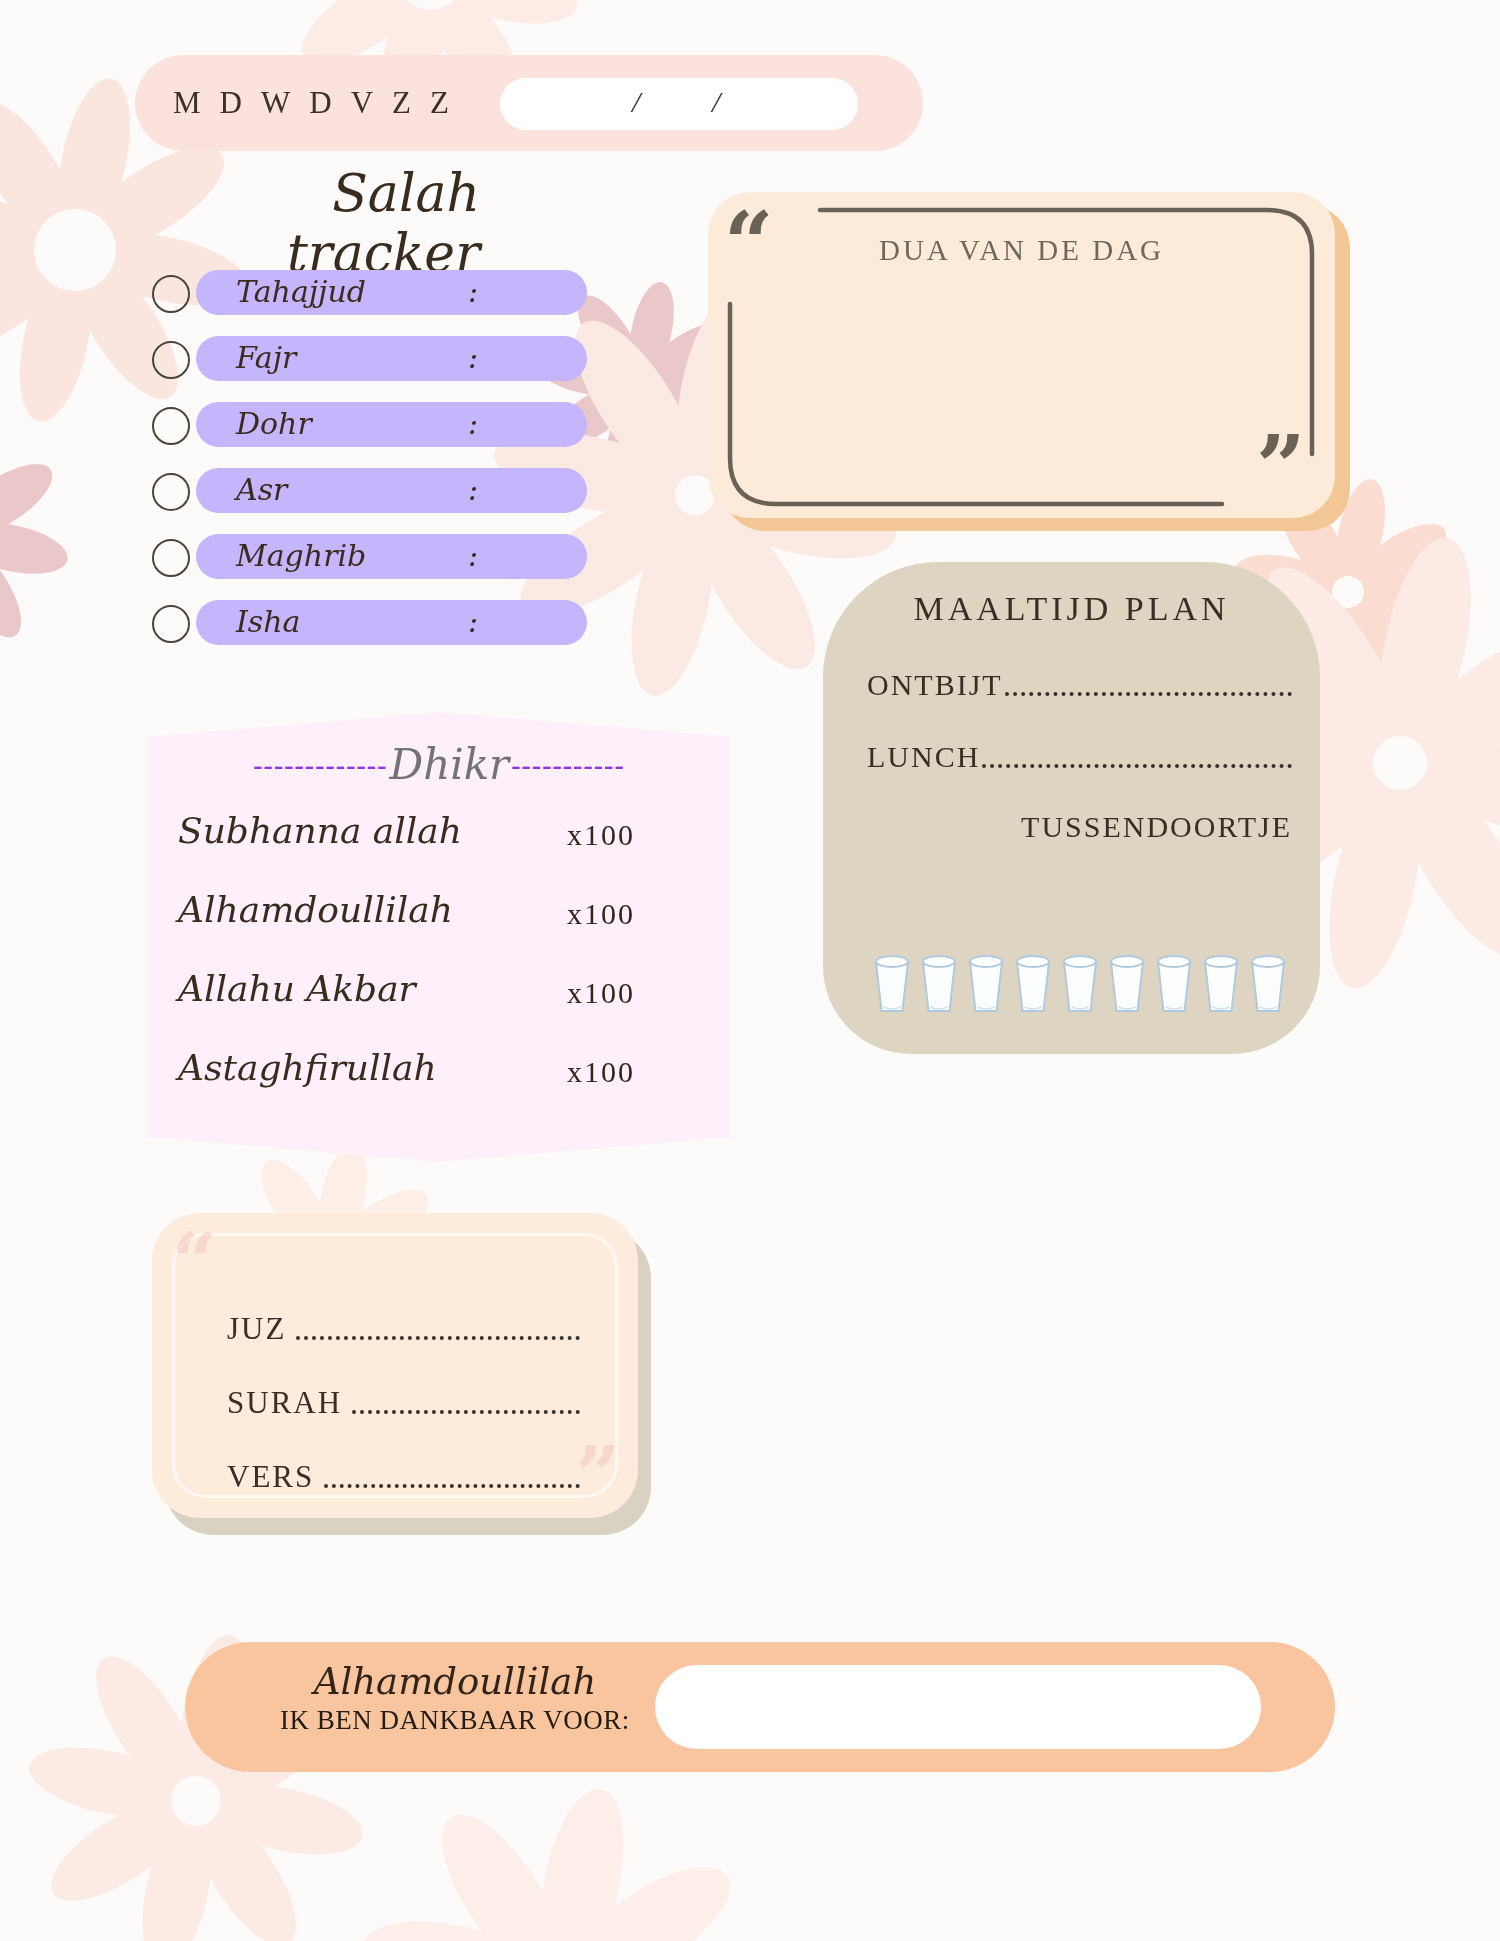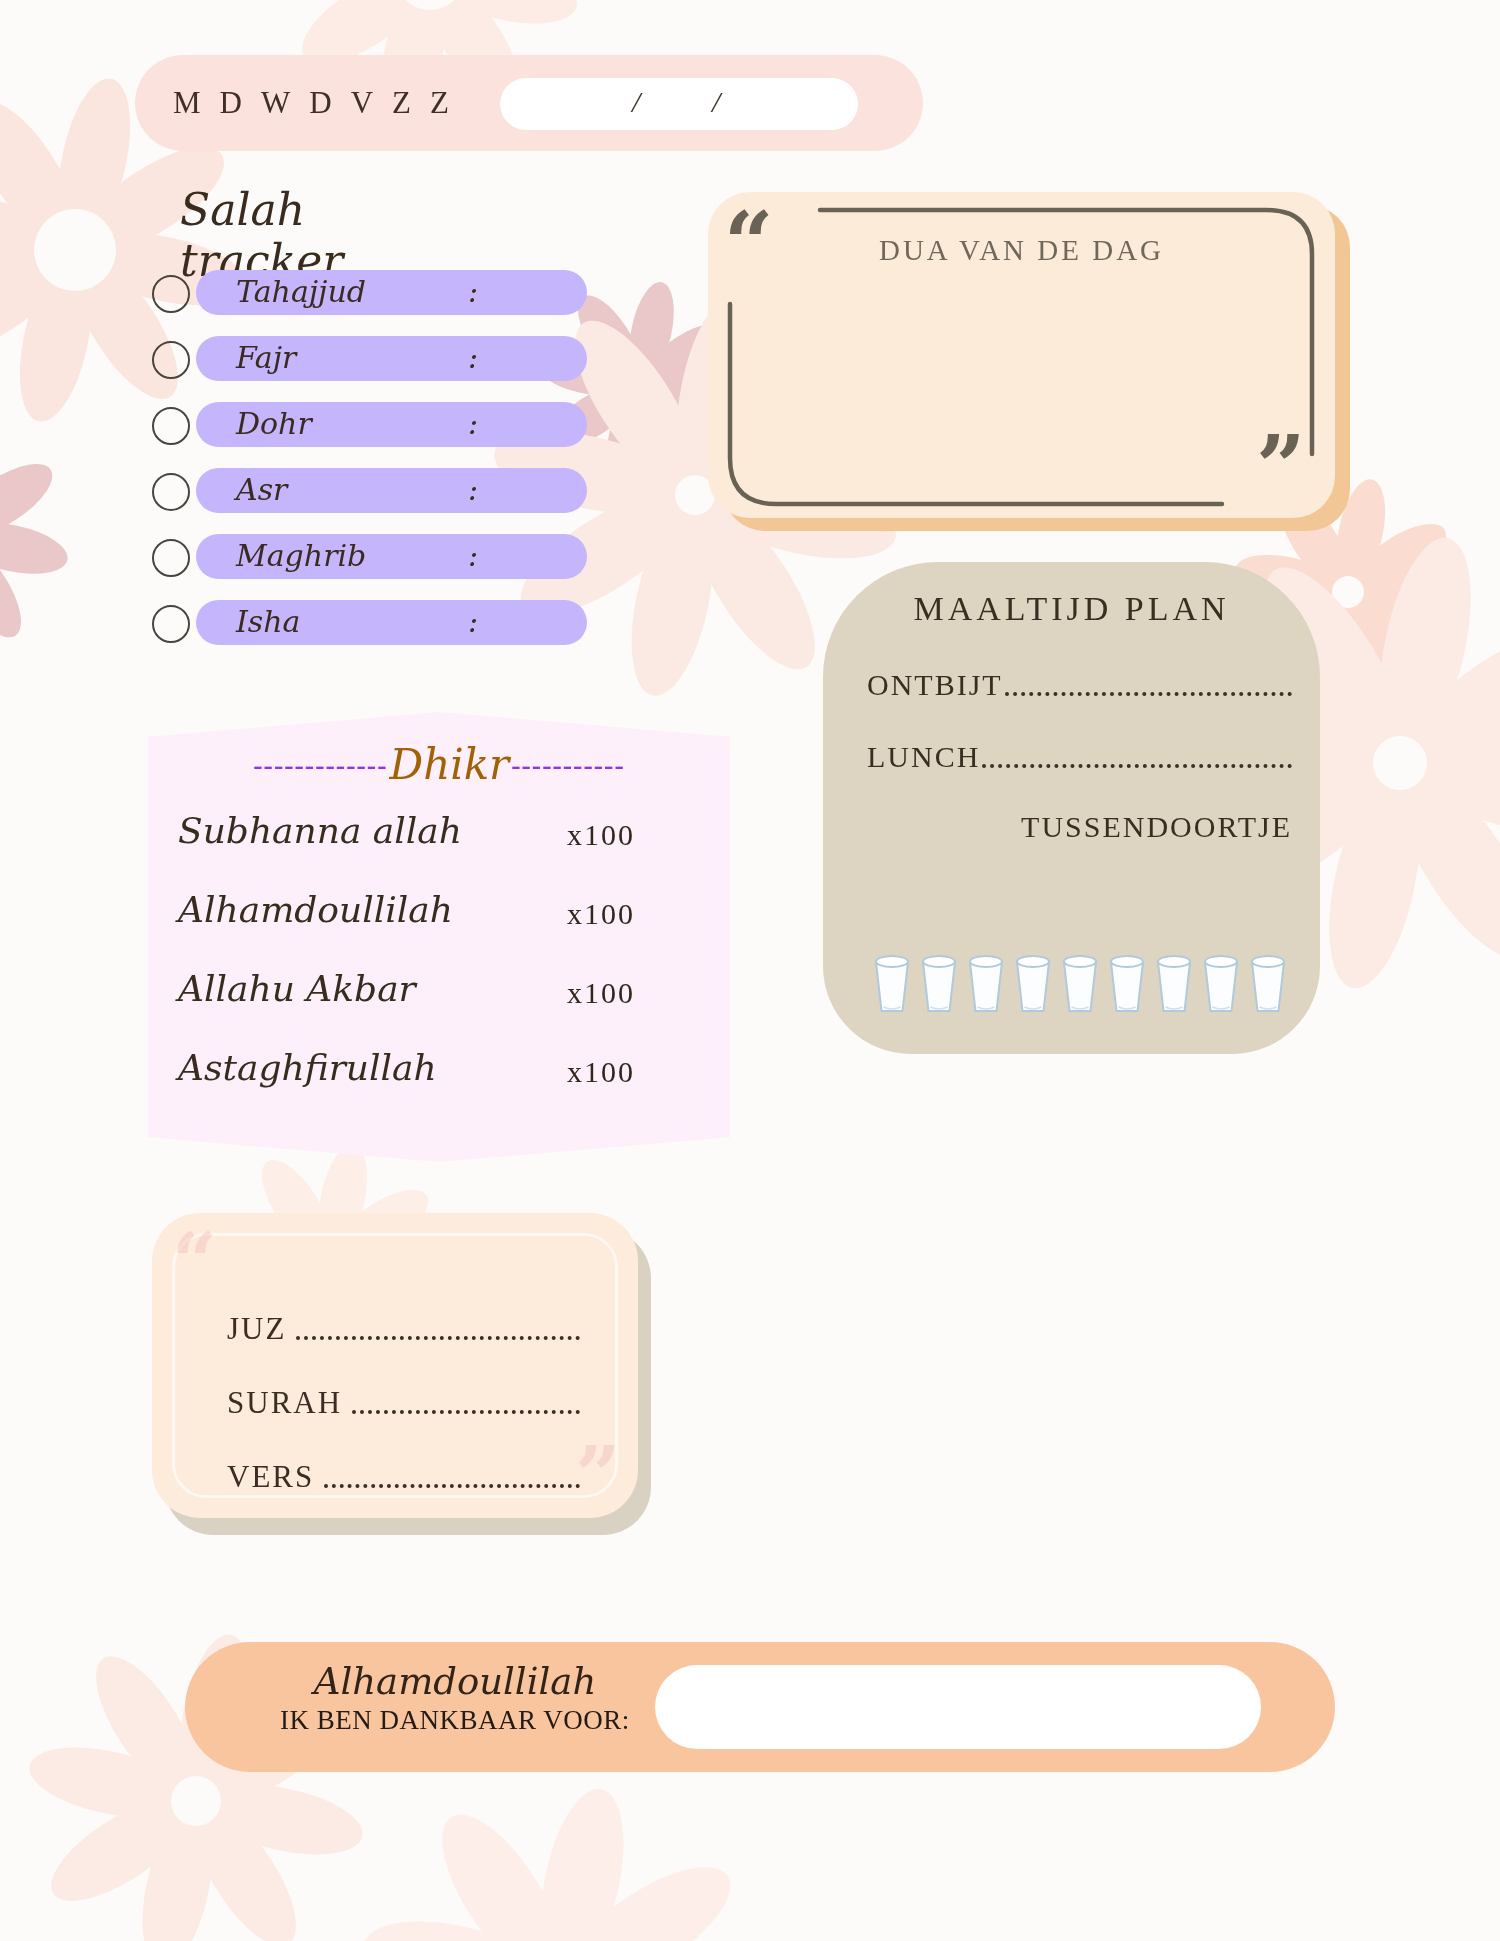--- a/index.html
+++ b/index.html
@@ -23,21 +23,21 @@
 
   
   #top-pill{left:135px;top:55px;width:788px;height:96px;border-radius:48px;background:#fbe2dd;}
   #day-letters{position:absolute;left:38px;top:0;height:96px;display:flex;align-items:center;}
   #day-letters span{font-size:31px;letter-spacing:0;margin-right:19px;color:#3f2f26;}
   #date-pill{position:absolute;left:365px;top:23px;width:358px;height:52px;border-radius:26px;background:#ffffff;}
   .slash{position:absolute;top:7px;font-size:30px;font-style:italic;color:#3f342b;}
   #slash1{left:132px;} #slash2{left:212px;}
 
   
-  #salah-title{left:180px;top:184px;width:300px;text-align:left;font-size:44px;}
+  #salah-title{left:180px;top:163px;width:300px;text-align:right;font-size:52px;}
   .salah-row{position:absolute;left:0;width:100%;height:45px;}
   .salah-check{position:absolute;left:152px;top:5px;width:34px;height:34px;border:2.5px solid #4a443e;border-radius:50%;background:transparent;}
   .salah-pill{position:absolute;left:196px;top:0;width:391px;height:45px;border-radius:23px;background:#c4b5fd;}
   .salah-label{position:absolute;left:40px;top:4px;font-size:30px;}
   .salah-colon{position:absolute;left:272px;top:4px;font-size:30px;font-style:italic;color:#3a2b1f;font-family:"DejaVu Serif",serif;}
 
   
   #dua-box{left:708px;top:192px;width:627px;height:326px;border-radius:42px;background:#fdebd9;box-shadow:15px 13px 0 #f3c795;}
   #dua-title{position:absolute;left:0;top:42px;width:100%;text-align:center;font-size:29px;letter-spacing:3px;color:#6f675a;}
   .dua-quote{position:absolute;font-family:"DejaVu Serif",serif;font-weight:700;font-size:86px;color:#6a6254;line-height:1;}
@@ -50,21 +50,21 @@
   .meal-label{font-size:30px;letter-spacing:2px;color:#382e21;line-height:1;}
   .leader{flex:1;border-bottom:4px dotted #3b3027;margin-bottom:4px;margin-left:2px;}
   #glass-row{position:absolute;left:48px;top:390px;display:flex;gap:5px;}
 
   
   #dhikr-box{left:148px;top:712px;width:582px;height:450px;background:#fdf0fb;
     -webkit-clip-path:polygon(0 5.5%,50% 0,100% 5.5%,100% 94.5%,50% 100%,0 94.5%);
     clip-path:polygon(0 5.5%,50% 0,100% 5.5%,100% 94.5%,50% 100%,0 94.5%);}
   #dhikr-title{position:absolute;left:0;top:28px;width:100%;display:flex;justify-content:center;align-items:center;}
   .dhikr-dash{font-size:28px;font-weight:700;letter-spacing:1px;color:#9232e2;}
-  #dhikr-word{font-size:42px;margin:0 2px;color:#a16207;}
+  #dhikr-word{font-size:42px;margin:0 2px;color:#737373;}
   .dhikr-row{position:absolute;left:30px;right:40px;height:50px;}
   .dhikr-label{position:absolute;left:0;top:0;font-size:36px;}
   .dhikr-count{position:absolute;right:55px;top:8px;font-size:30px;letter-spacing:2px;color:#33271d;font-family:"Liberation Serif",serif;font-style:normal;}
 
   
   #quran-box{left:152px;top:1213px;width:486px;height:305px;border-radius:48px;background:#fdebdc;box-shadow:13px 17px 0 #d9d2c3;}
   #quran-inner{position:absolute;left:20px;top:20px;right:20px;bottom:20px;border:3px solid rgba(255,255,255,0.65);border-radius:34px;}
   #quran-title{position:absolute;left:0;top:32px;width:100%;text-align:center;font-size:38px;}
   .quran-row{position:absolute;left:75px;right:58px;display:flex;align-items:flex-end;}
   .quran-label{font-size:31px;letter-spacing:2px;color:#3b2d22;line-height:1;}

